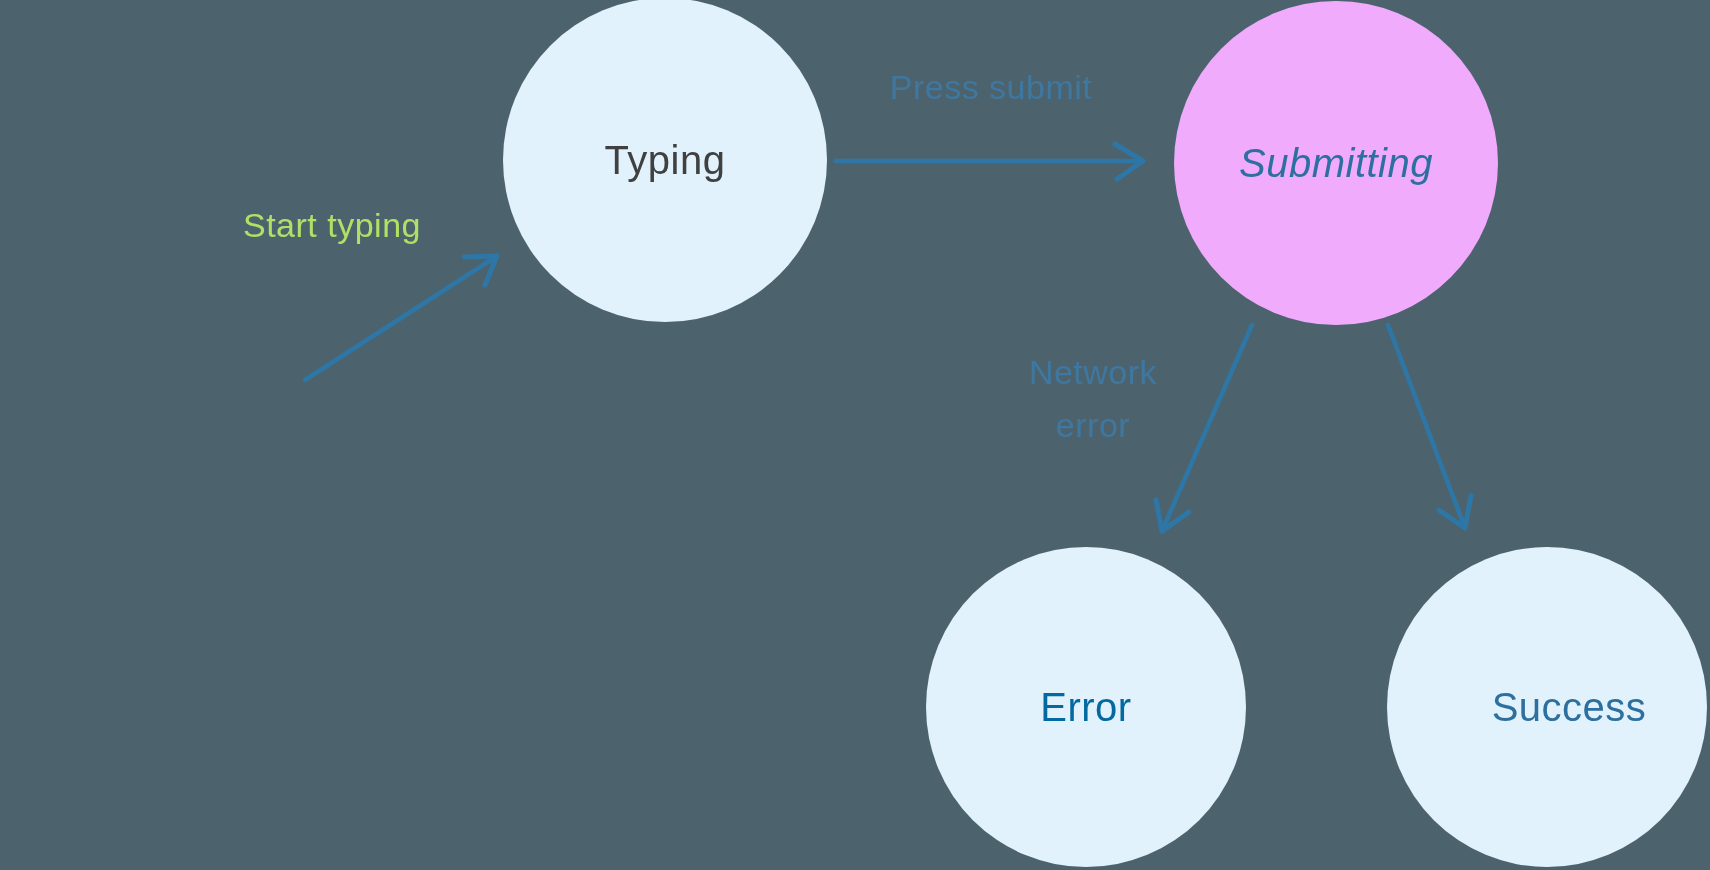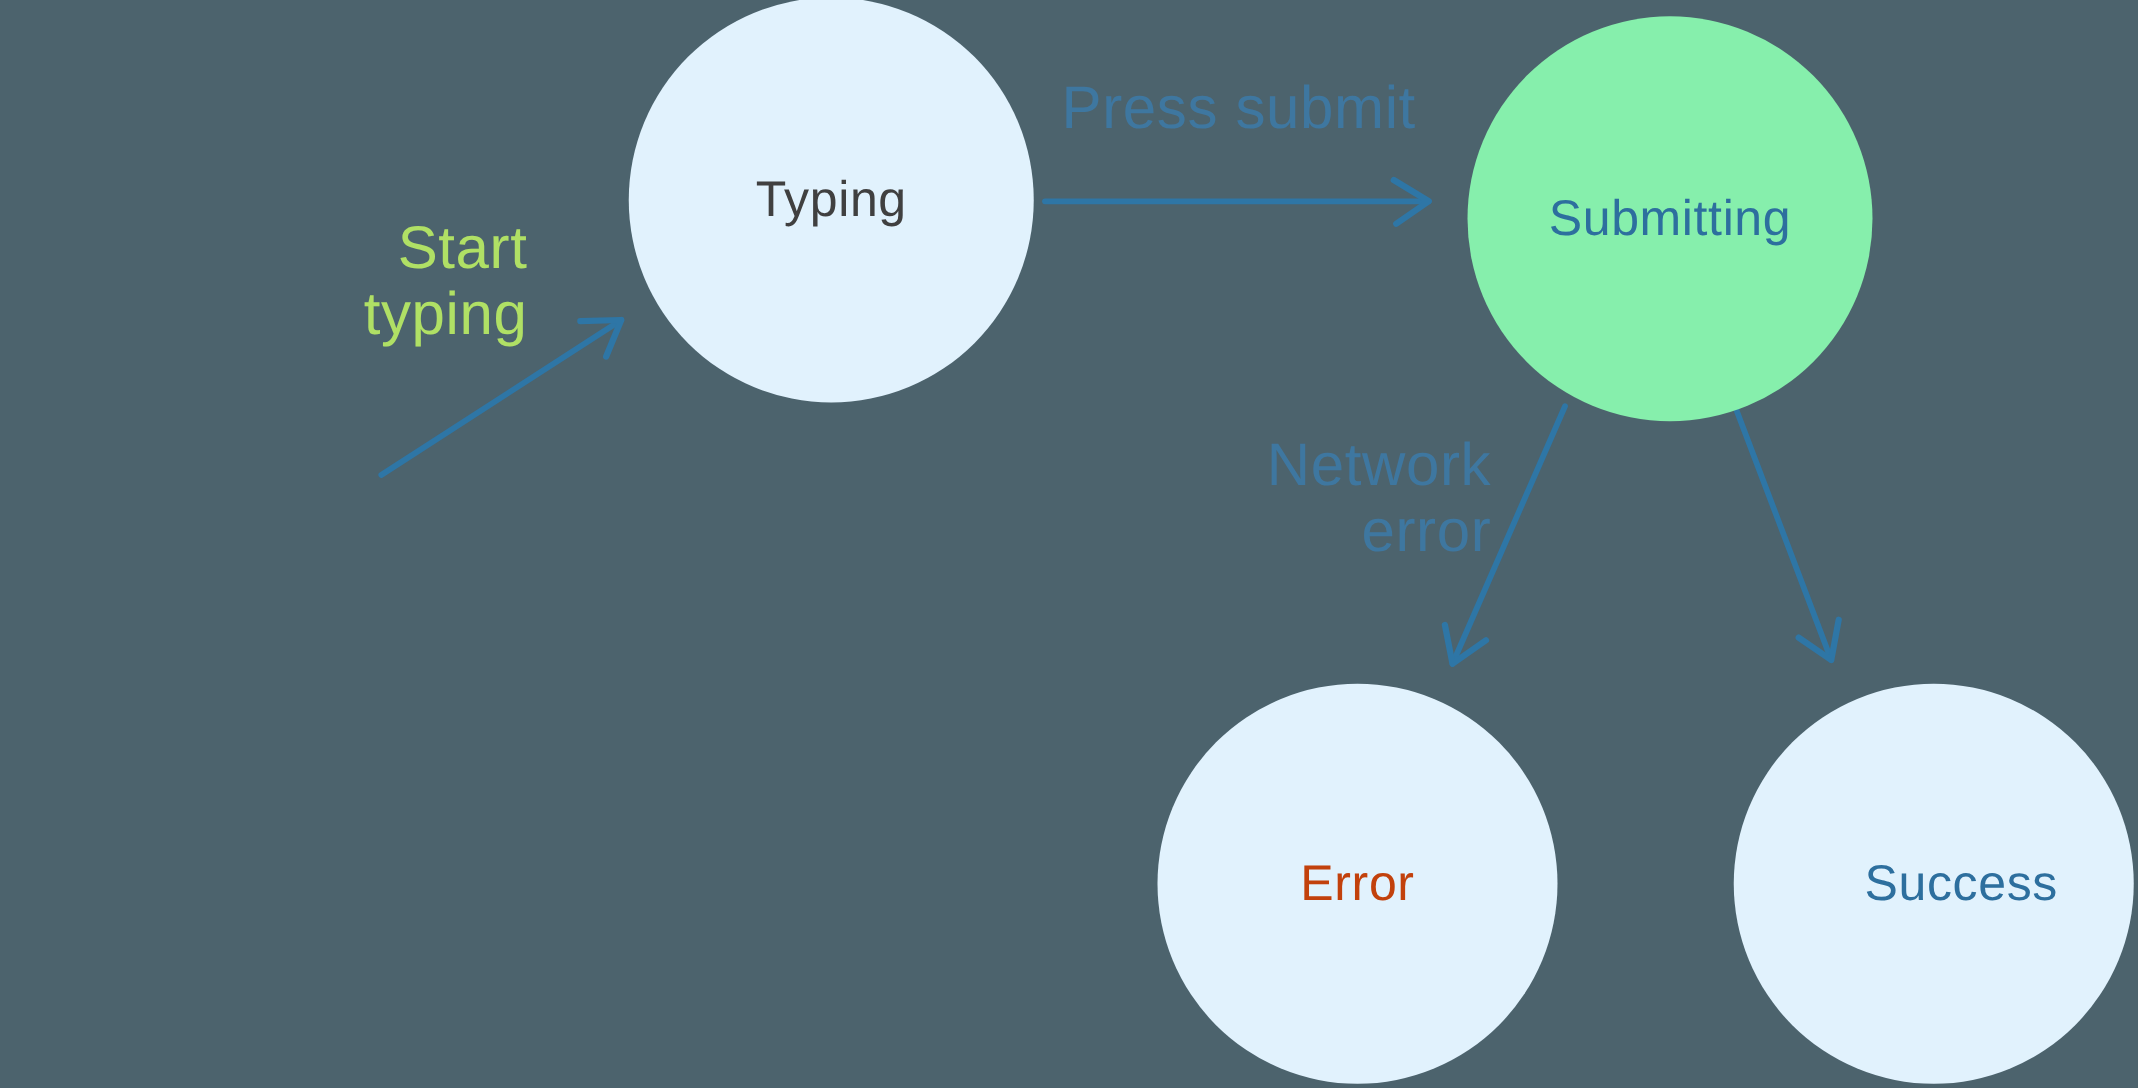--- a/index.html
+++ b/index.html
@@ -30,22 +30,22 @@
   }
   .state-node .node-label {
     font-size: 40px;
     font-weight: 400;
     letter-spacing: 0.5px;
     user-select: none;
   }
   .edge-label {
     position: absolute;
     transform: translate(-50%, -50%);
-    text-align: right;
-    font-size: 48px;
+    text-align: center;
+    font-size: 34px;
     font-weight: 400;
     line-height: 53px;
     letter-spacing: 0.5px;
     opacity: 0.88;
     user-select: none;
   }
   .edge-label.nowrap { white-space: nowrap; }
 </style>
 </head>
 <body style="background: rgb(76, 99, 109);">
@@ -61,22 +61,22 @@
       <line x1="836" y1="161" x2="1143" y2="161" stroke="#2e76a6" stroke-width="4.6" stroke-linecap="round" marker-end="url(#arrowhead)"></line>
       <line x1="1252" y1="325" x2="1162" y2="531" stroke="#2e76a6" stroke-width="4.6" stroke-linecap="round" marker-end="url(#arrowhead)"></line>
       <line x1="1388" y1="325" x2="1465" y2="528" stroke="#2e76a6" stroke-width="4.6" stroke-linecap="round" marker-end="url(#arrowhead)"></line>
     </svg>
 <div class="edge-label" style="left: 332px; top: 225px; width: 180px; color: #bef264;">Start typing</div>
     <div class="edge-label nowrap" style="left: 991px; top: 87px; color: rgb(61, 122, 168);">Press submit</div>
     <div class="edge-label" style="left: 1093px; top: 399px; width: 200px; color: rgb(61, 122, 168);">Network error</div>
     <div class="state-node" style="left: 503px; top: -2px; width: 324px; height: 324px; background: rgb(225, 242, 253);">
       <span class="node-label" style="color: #404040;">Typing</span>
     </div>
-    <div class="state-node" style="left: 1174px; top: 13px; width: 324px; height: 324px; background: #86efac;">
+    <div class="state-node" style="left: 1174px; top: 1px; width: 324px; height: 324px; background: #f0abfc; font-style: italic;">
       <span class="node-label" style="color: rgb(45, 111, 158);">Submitting</span>
     </div>
     <div class="state-node" style="left: 926px; top: 547px; width: 320px; height: 320px; background: rgb(225, 242, 253);">
-      <span class="node-label" style="color: #c2410c;">Error</span>
+      <span class="node-label" style="color: #0369a1;">Error</span>
     </div>
     <div class="state-node" style="left: 1387px; top: 547px; width: 320px; height: 320px; background: rgb(225, 242, 253);">
       <span class="node-label" style="color: rgb(45, 111, 158); margin-left: 44px;">Success</span>
     </div>
   </div>
 
 </body></html>

